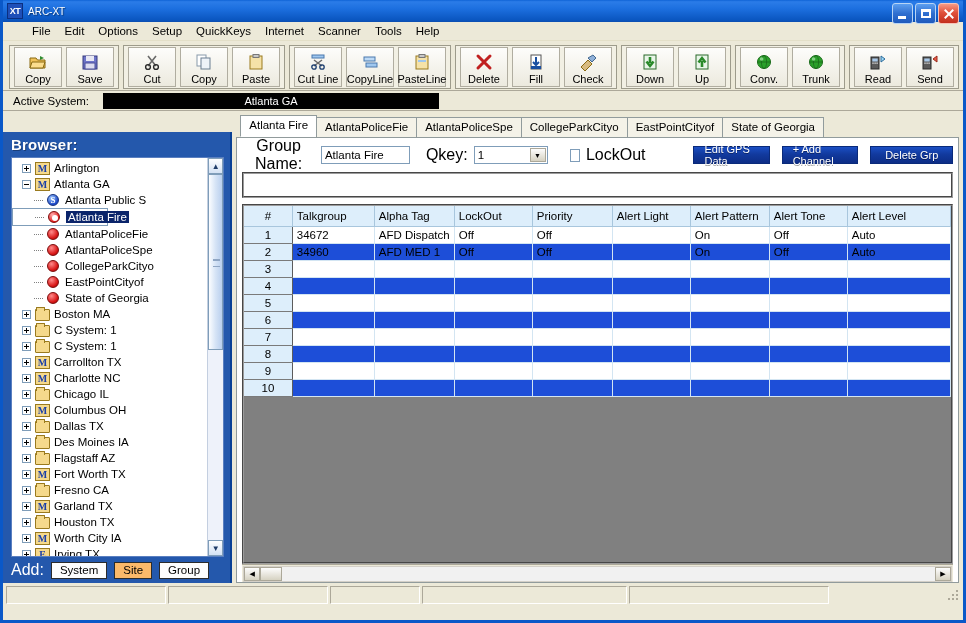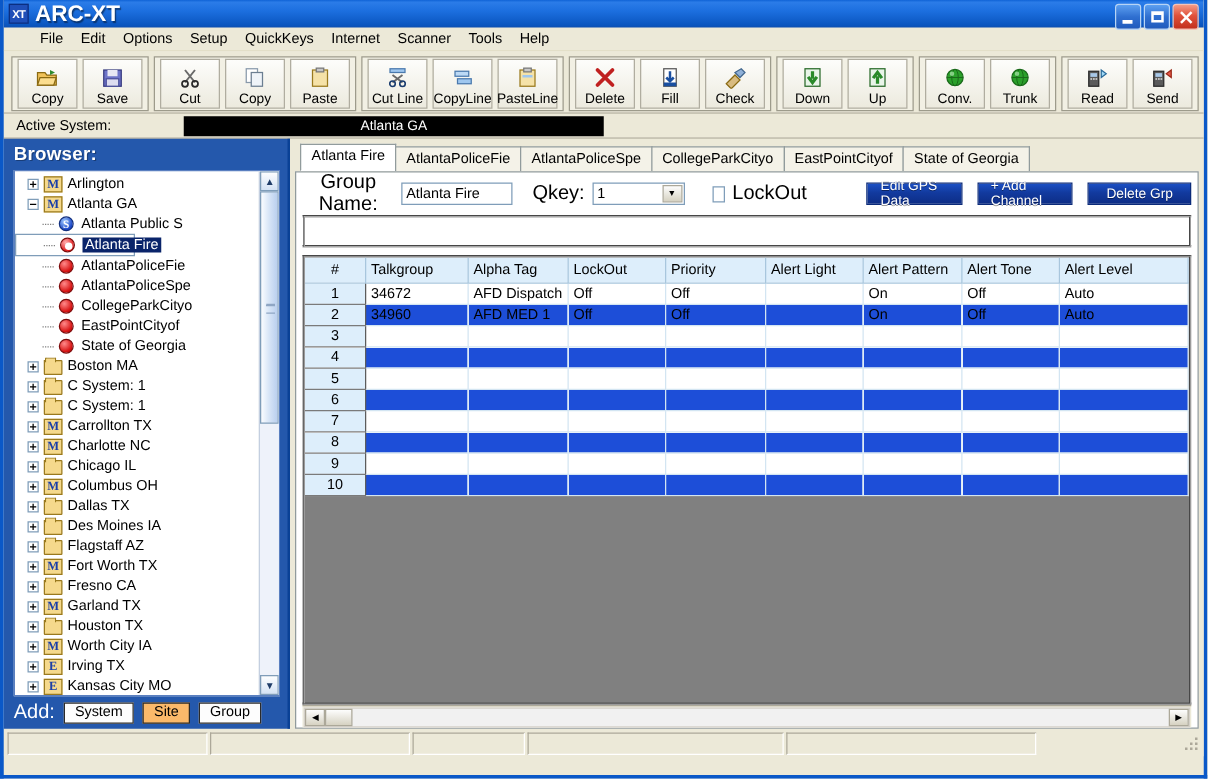--- a/index.html
+++ b/index.html
@@ -31,21 +31,21 @@
     width: 16px; height: 16px;
     background: #1f4fb8;
     border: 1px solid #0b2f80;
     color: #fff;
     font-size: 9px; font-weight: bold;
     display: flex; align-items: center; justify-content: center;
     letter-spacing: -0.5px;
     margin-right: 5px;
   }
   .titlebar .title {
-    color: #fff; font-weight: bold; font-size: 18px;
+    color: #fff; font-weight: normal; font-size: 10px;
     text-shadow: 1px 1px 1px rgba(0,0,0,.45);
   }
   .wctrls { position: absolute; right: 4px; top: 3px; display: flex; gap: 2px; }
   .wbtn {
     width: 21px; height: 21px; border-radius: 3px;
     border: 1px solid #b7d4f5;
     background: linear-gradient(to bottom, #5c9ff0, #2f6fd0 50%, #1f5abc);
     position: relative;
   }
   .wbtn.close {
@@ -90,36 +90,36 @@
     font-size: 11px; color: #000;
   }
   .tbtn .ic { height: 21px; display:flex; align-items:center; justify-content:center; }
   .tbtn .lbl { line-height: 12px; }
 
   
   .activebar {
     height: 20px; background: #ece9d8;
     display: flex; align-items: center; padding-left: 10px;
     border-bottom: 1px solid #aca899;
-    gap: 44px;
   }
   .activebar .lab { font-size: 11.5px; margin-right: 14px; }
   .activebar .val {
     background: #000; color: #fff; width: 336px; height: 16px;
     display:flex; align-items:center; justify-content:center; font-size: 11px;
   }
 
   
   .body { display: flex; height: 472px; }
 
   
   .sidebar {
     width: 254px; background: #2458ac;
     display: flex; flex-direction: column;
     border-right: 2px solid #0a4196;
+    margin-top: 21px;
   }
   .browserhdr {
     color: #fff; font-size: 15px; font-weight: bold;
     padding: 4px 0 4px 8px; letter-spacing: .2px;
     text-shadow: 1px 1px 0 rgba(0,0,0,.3);
   }
   .treewrap {
     flex: 1; margin: 0 6px 0 8px;
     background: #fff; border: 1px solid #5a7fc0;
     display: flex; overflow: hidden;

